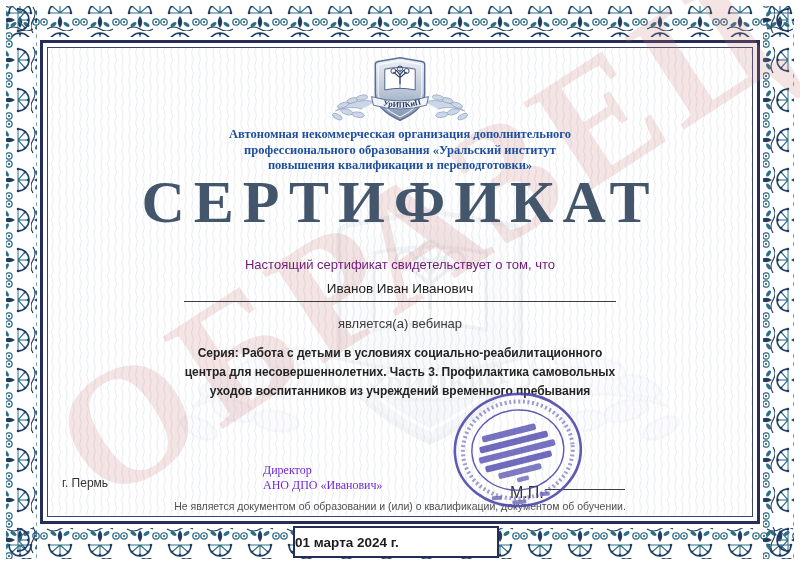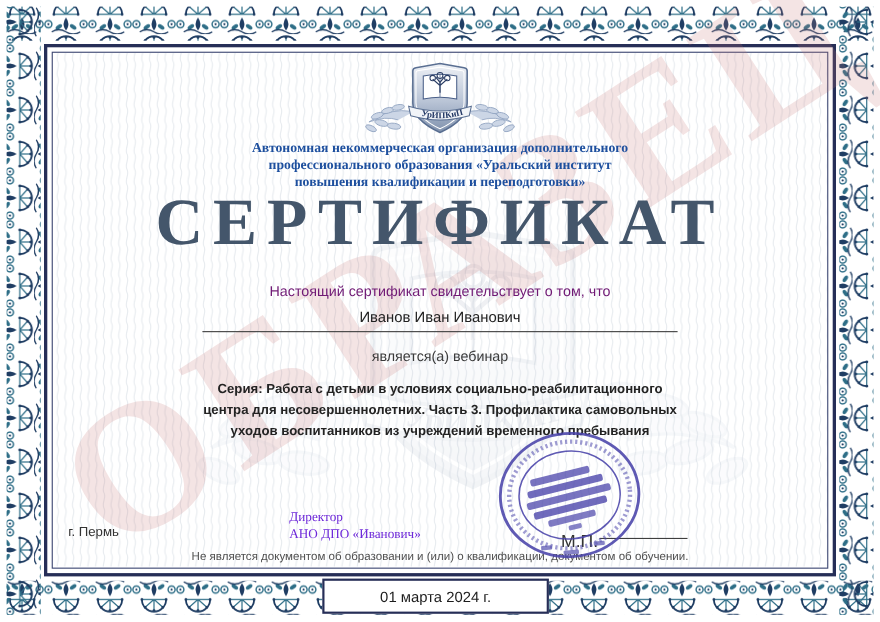--- a/index.html
+++ b/index.html
@@ -33,22 +33,22 @@
     line-height:19px;color:#232323;white-space:pre-line;text-align:center;position:absolute;
   }
   .city{position:absolute;left:62px;top:476px;font-size:12px;color:#333;}
   .director{position:absolute;left:263px;top:463px;font-size:12px;line-height:15px;color:#6d28d9;font-family:Liberation Serif, serif;}
   .mp{position:absolute;left:510px;top:484px;font-size:16px;color:#333;}
   .sig-line{position:absolute;left:545px;top:489px;width:80px;border-top:1.5px solid #3e3e3e;}
   .disclaimer{top:500px;font-size:10.5px;color:#4f4f4f;}
   .date-box{
     position:absolute;left:293px;top:526px;width:202px;height:28px;
     background:#fff;border:2px solid #262e57;z-index:4;
-    display:flex;align-items:center;justify-content:center;
-    font-size:13.5px;font-weight:normal;color:#1c1c1c;
+    display:flex;align-items:center;justify-content:flex-start;
+    font-size:13.5px;font-weight:bold;color:#1c1c1c;
   }
   .logo{position:absolute;left:320px;top:52px;width:160px;height:76px;}
   .big-emblem{position:absolute;left:150px;top:190px;width:560px;height:280px;opacity:0.07;z-index:0;pointer-events:none;}
   .stamp{position:absolute;left:448px;top:390px;width:140px;height:124px;z-index:3;transform:rotate(-5deg);opacity:0.88;}
 </style>
 </head>
 <body>
 
 <div class="page">
 

